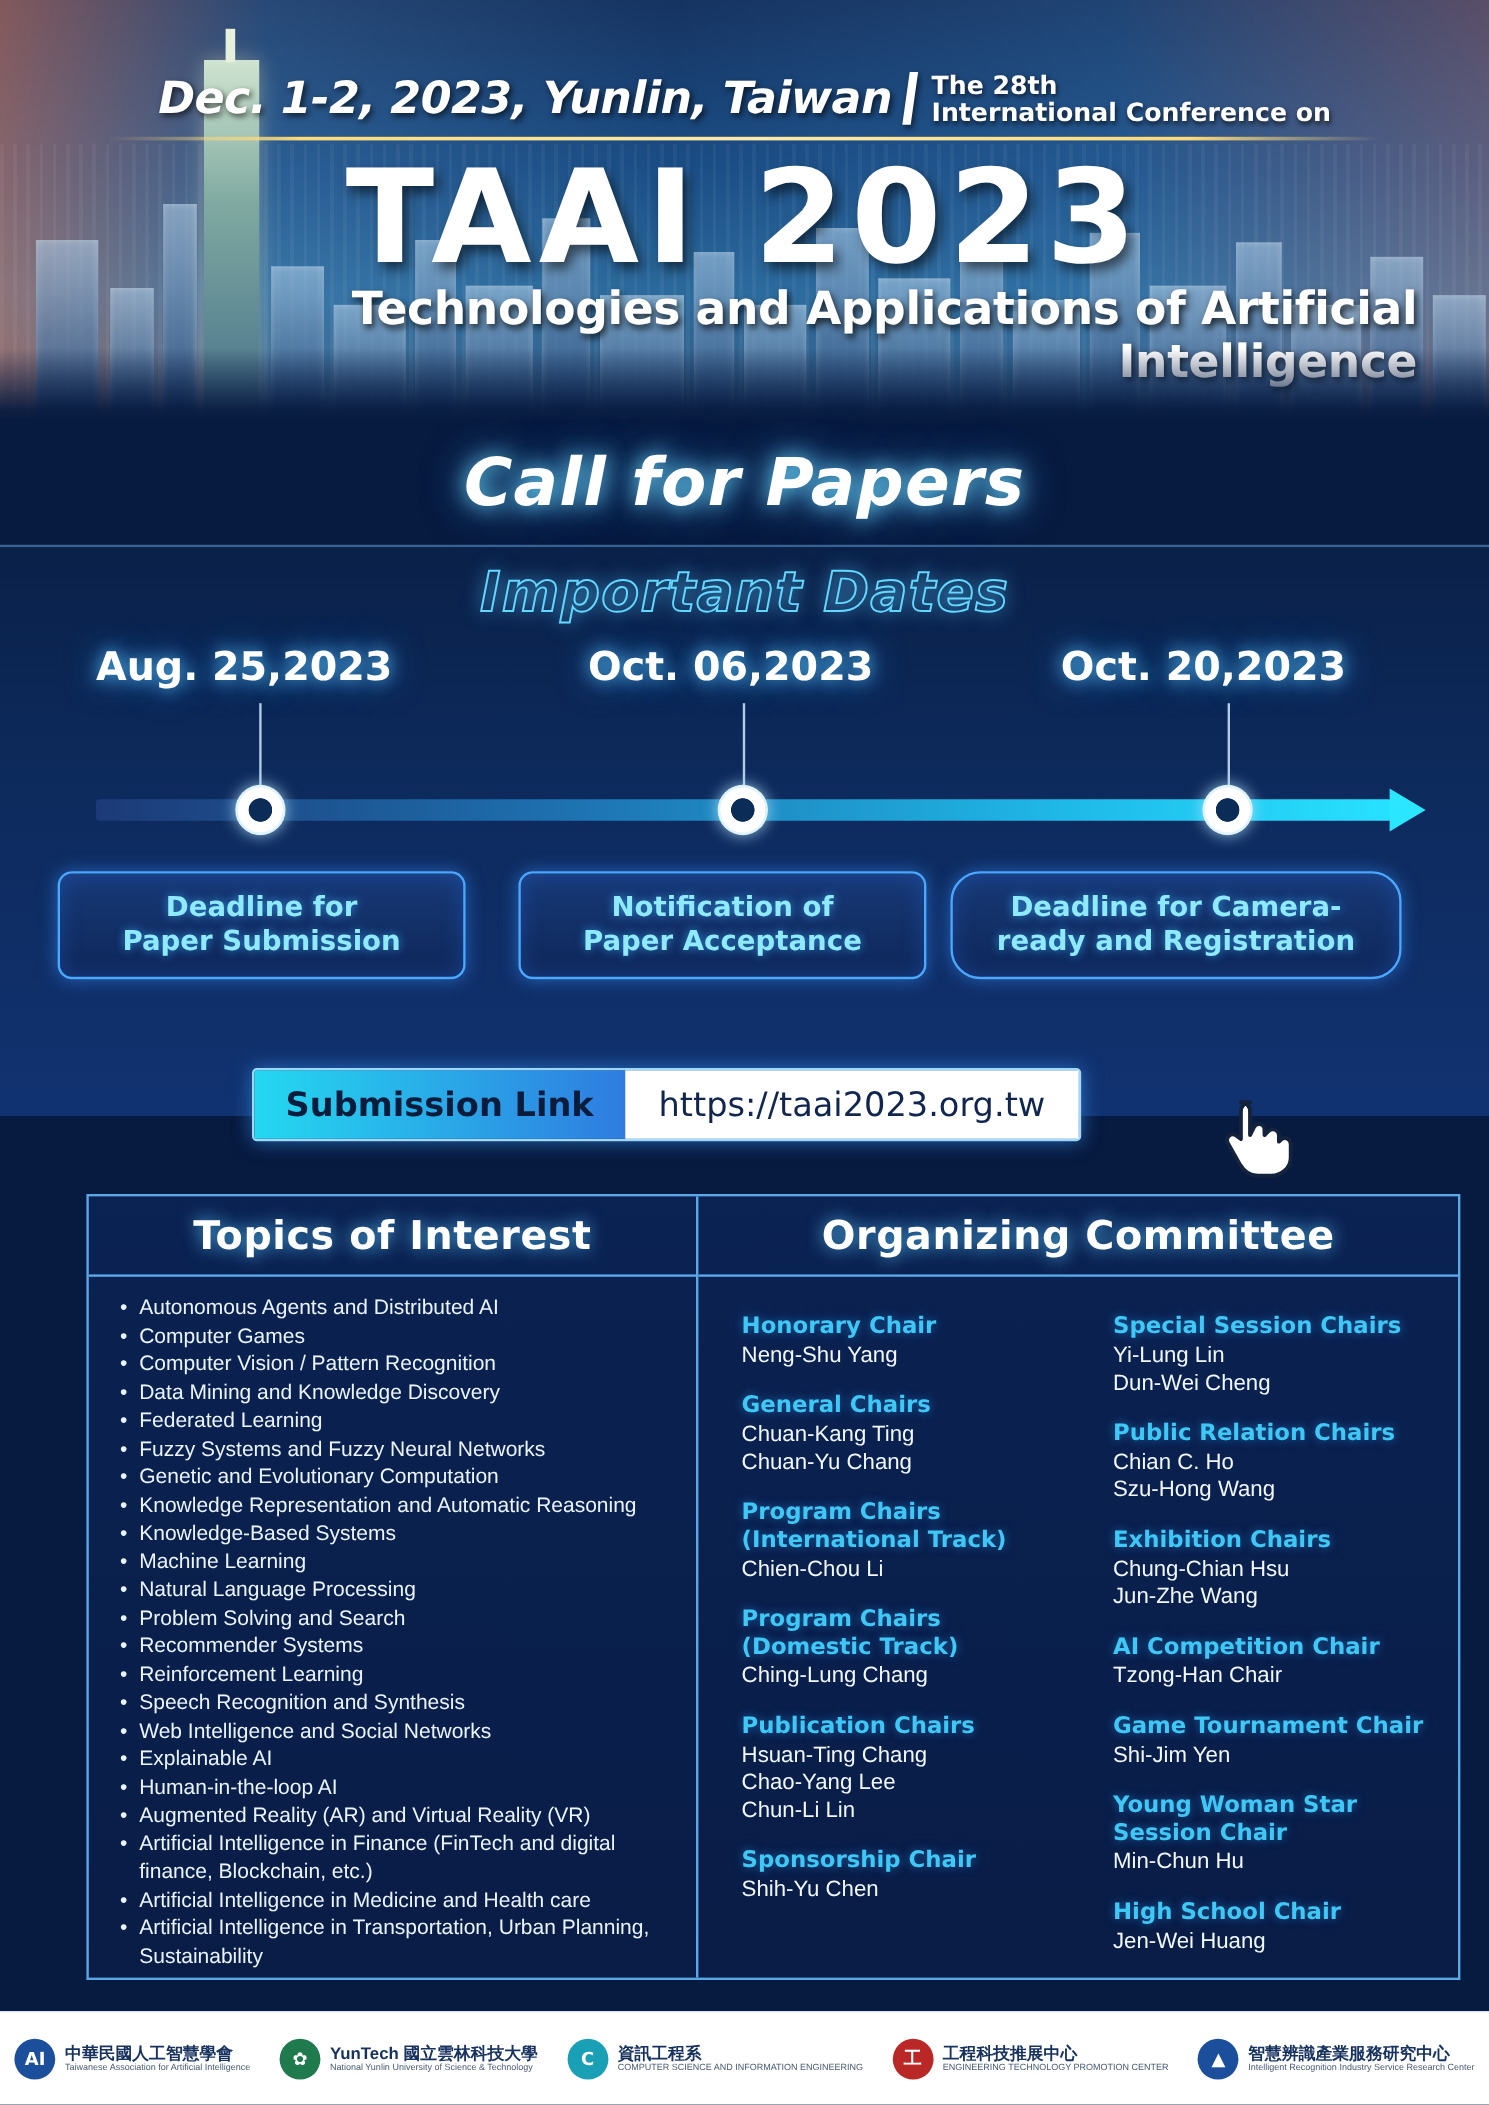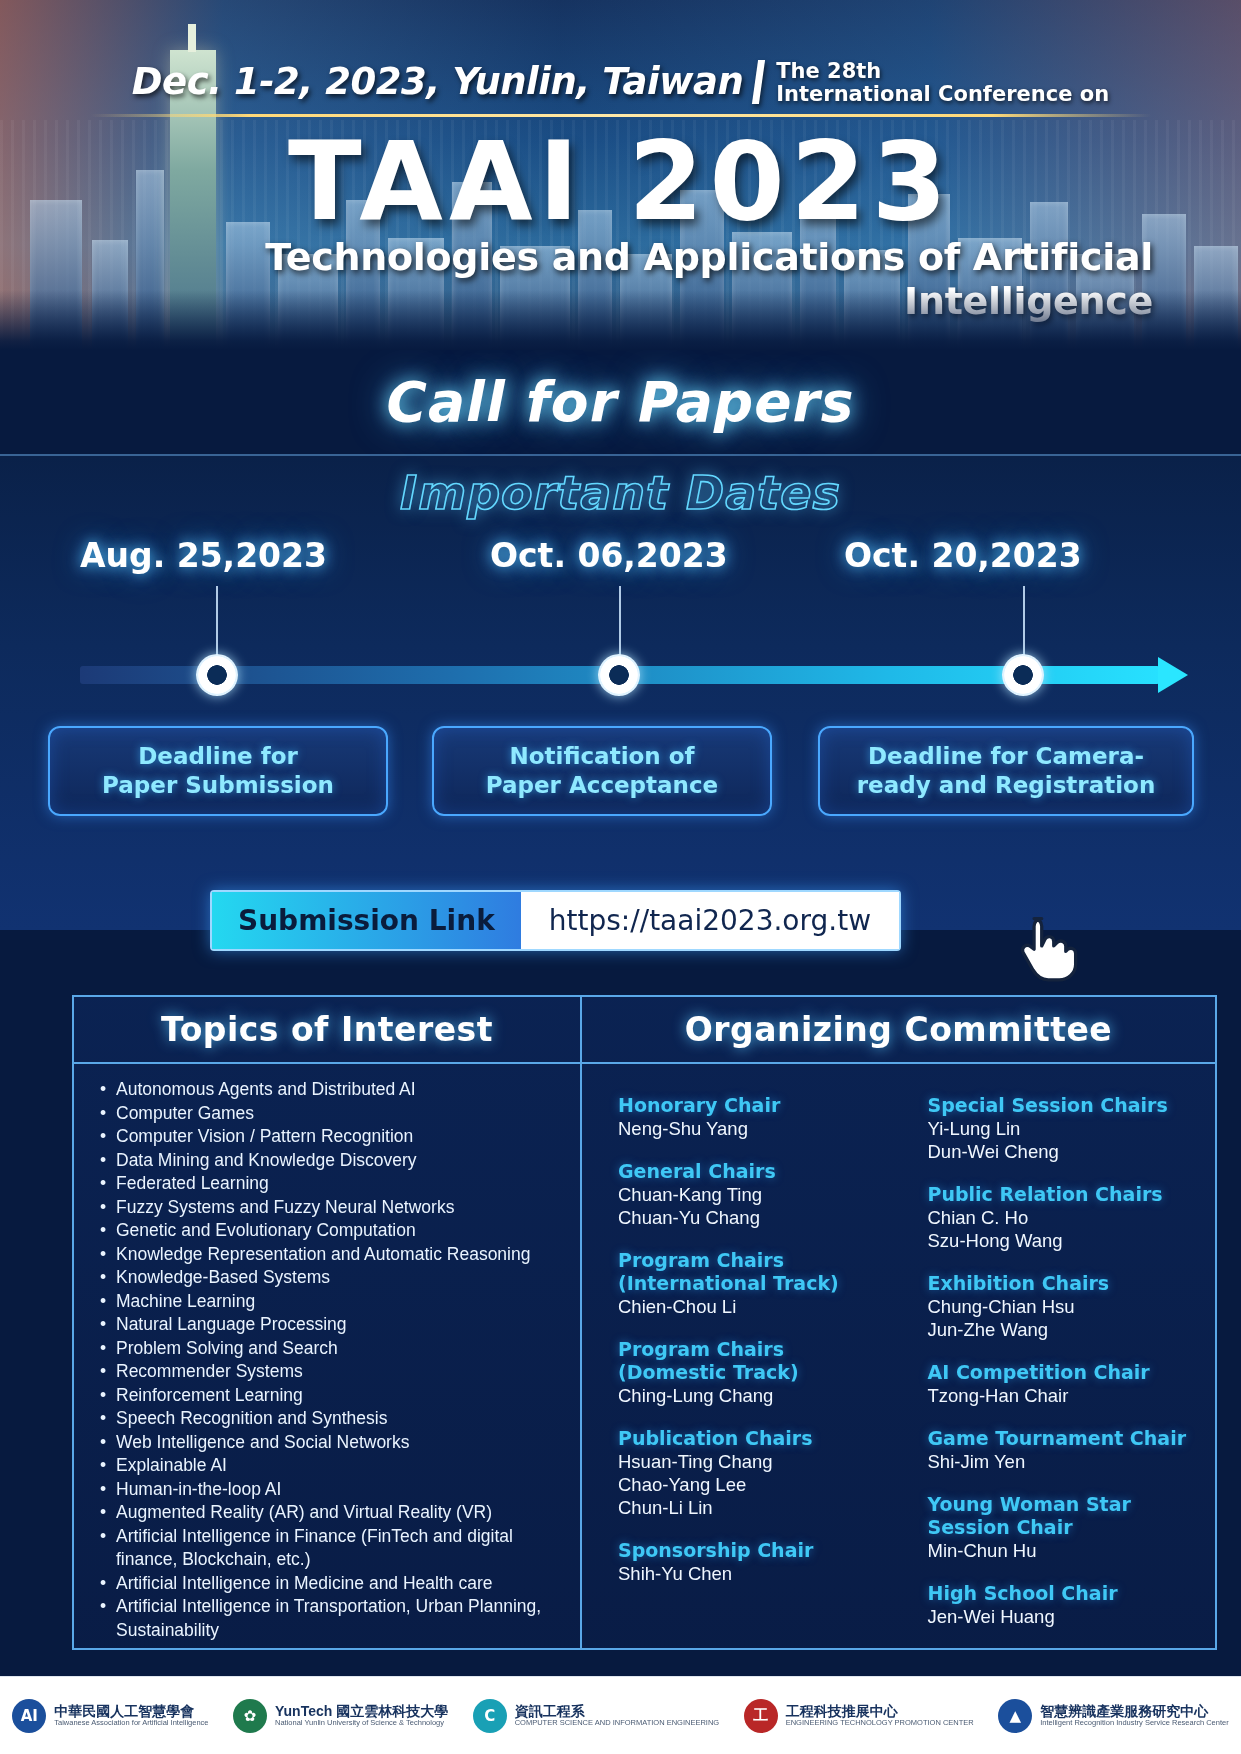--- a/index.html
+++ b/index.html
@@ -44,21 +44,21 @@
     background: linear-gradient(180deg, #cfe4d0, #7fa9a0 40%, #46708a);
     box-shadow: 0 0 18px rgba(255,240,180,0.35);
   }
   .tower:before {
     content:""; position:absolute; top:-26px; left:18px; width:8px; height:28px; background:#e7f0dd;
   }
   .hero-grad-bottom {
     position: absolute; left:0; right:0; bottom: 0; height: 60px;
     background: linear-gradient(180deg, rgba(7,26,63,0) 0%, rgba(7,26,63,0.92) 85%, #071a3f 100%);
   }
-  .hero-text { position: absolute; left: 0; right: 0; top: 60px; padding: 0 88px; }
+  .hero-text { position: absolute; left: 0; right: 0; top: 60px; padding: 0 60px; }
   .dateline {
     display: flex; align-items: flex-start; gap: 0px; justify-content: center;
   }
   .dateline .dl-left {
     font-family: "DejaVu Sans", sans-serif;
     font-weight: 800;
     font-size: 37px;
     font-style: italic;
     color: #ffffff;
     letter-spacing: -0.5px;
@@ -374,24 +374,24 @@
     </div>
 
     <div class="tl-date" style="left:490px; top:0px;">Oct. 06,2023</div>
     <div class="tl-stem" style="left:619px; top:50px; height:70px;"></div>
     <div class="tl-node" style="left:598px;"></div>
     <div class="tl-card" style="left:432px;text-align:center;">
       <span>Notification of</span>
       <span>Paper Acceptance</span>
     </div>
 
-    <div class="tl-date" style="left:844px; top:0px;">Oct. 20,2023</div>
+    <div class="tl-date" style="left:884px; top:0px;">Oct. 20,2023</div>
     <div class="tl-stem" style="left:1023px; top:50px; height:70px;"></div>
     <div class="tl-node" style="left:1002px;"></div>
-    <div class="tl-card" style="left:818px; width:376px;">
+    <div class="tl-card" style="left:792px; width:376px;border-radius:25px;">
       <span>Deadline for Camera-</span>
       <span>ready and Registration</span>
     </div>
   </div>
 </div>
 
 <div class="submission">
   <div class="sub-label">Submission Link</div>
   <div class="sub-url">https://taai2023.org.tw</div>
 </div>

